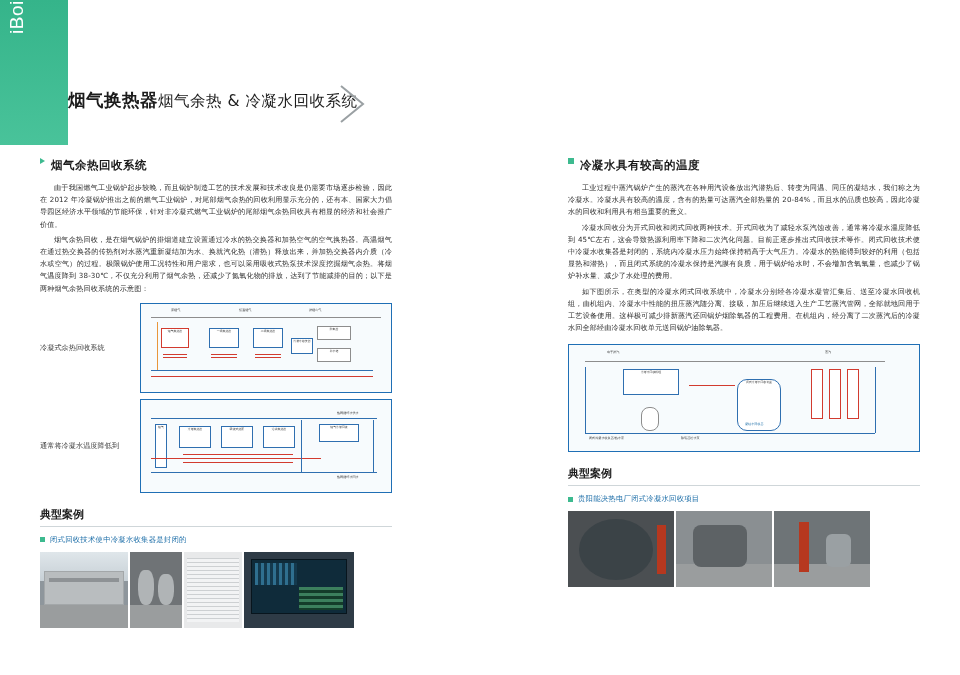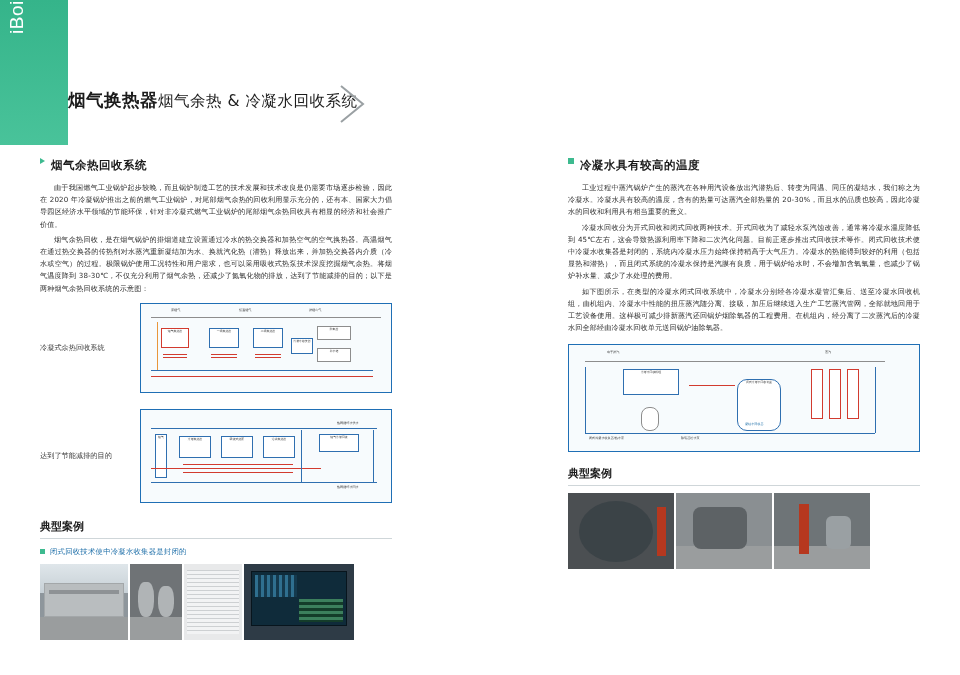--- a/index.html
+++ b/index.html
@@ -114,21 +114,21 @@
     letter-spacing: 0.15px;
   }
 
   
   .diagrams {
     margin-top: 8px;
   }
   .diag-row {
     display: flex;
     align-items: center;
-    margin-bottom: 16px;
+    margin-bottom: 6px;
     justify-content: flex-end;
   }
   .diag-label {
     width: 92px;
     font-size: 7.2px;
     color: #3a3a3a;
     padding-right: 8px;
     text-align: left;
     line-height: 1.4;
   }
@@ -250,21 +250,21 @@
       <polyline points="4,4 26,22 4,40" fill="none" stroke="#9aa0a3" stroke-width="2"></polyline>
     </svg>
   </div>
 
   <div class="col col-left">
     <div class="sec-title">
       <span class="arrow"></span>
       <span>烟气余热回收系统</span>
     </div>
 
-    <p class="para">由于我国燃气工业锅炉起步较晚，而且锅炉制造工艺的技术发展和技术改良是仍需要市场逐步检验，因此在 2020 年冷凝锅炉推出之前的燃气工业锅炉，对尾部烟气余热的回收利用显示充分的，还有本、国家大力倡导园区经济水平领域的节能环保，针对非冷凝式燃气工业锅炉的尾部烟气余热回收具有相显的经济和社会推广价值。</p>
+    <p class="para">由于我国燃气工业锅炉起步较晚，而且锅炉制造工艺的技术发展和技术改良是仍需要市场逐步检验，因此在 2012 年冷凝锅炉推出之前的燃气工业锅炉，对尾部烟气余热的回收利用显示充分的，还有本、国家大力倡导园区经济水平领域的节能环保，针对非冷凝式燃气工业锅炉的尾部烟气余热回收具有相显的经济和社会推广价值。</p>
     <p class="para">烟气余热回收，是在烟气锅炉的排烟道建立设置通过冷水的热交换器和加热空气的空气换热器。高温烟气在通过热交换器的传热剂对水蒸汽重新凝结加为水、换就汽化热（潜热）释放出来，并加热交换器内介质（冷水或空气）的过程。极限锅炉使用工况特性和用户需求，也可以采用吸收式热泵技术深度挖掘烟气余热。将烟气温度降到 38-30℃，不仅充分利用了烟气余热，还减少了氮氧化物的排放，达到了节能减排的目的；以下是两种烟气余热回收系统的示意图：</p>
 
     <div class="diagrams">
 
       <div class="diag-row">
         <div class="diag-label">冷凝式余热回收系统</div>
         <div class="diag-box">
 
           <div class="dg-txt" style="left:30px; top:5px;">原烟气</div>
           <div class="dg-txt" style="left:98px; top:5px;">低温烟气</div>
@@ -286,21 +286,21 @@
           <div class="dg-coil" style="left:114px; top:53px; width:26px;"></div>
 
           <div class="dg-line" style="left:10px; top:66px; width:222px; height:0.8px;"></div>
           <div class="dg-line red" style="left:10px; top:72px; width:222px; height:0.8px;"></div>
           <div class="dg-line orange" style="left:16px; top:18px; width:0.8px; height:48px;"></div>
           <div class="dg-box" style="left:150px; top:34px; width:22px; height:16px; border-color:#2f6fb0;">冷凝水收集器</div>
         </div>
       </div>
 
       <div class="diag-row">
-        <div class="diag-label">达到了节能减排的目的</div>
+        <div class="diag-label">通常将冷凝水温度降低到</div>
         <div class="diag-box tall">
           <div class="dg-box" style="left:14px; top:24px; width:12px; height:44px; border-color:#2f6fb0;">烟气</div>
           <div class="dg-box" style="left:38px; top:26px; width:32px; height:22px; border-color:#2f6fb0;">冷凝换热器</div>
           <div class="dg-box" style="left:80px; top:26px; width:32px; height:22px; border-color:#2f6fb0;">吸收式热泵</div>
           <div class="dg-box" style="left:122px; top:26px; width:32px; height:22px; border-color:#2f6fb0;">溶液换热器</div>
           <div class="dg-box" style="left:178px; top:24px; width:40px; height:18px; border-color:#2f6fb0;">烟气冷凝回收</div>
           <div class="dg-txt" style="left:196px; top:12px;">热网循环水供水</div>
           <div class="dg-txt" style="left:196px; top:76px;">热网循环水回水</div>
 
           <div class="dg-line" style="left:10px; top:18px; width:226px; height:0.8px;"></div>
@@ -339,21 +339,21 @@
       </div>
     </div>
   </div>
 
   <div class="col col-right">
     <div class="sec-title">
       <span class="sq"></span>
       <span>冷凝水具有较高的温度</span>
     </div>
 
-    <p class="para">工业过程中蒸汽锅炉产生的蒸汽在各种用汽设备放出汽潜热后、转变为同温、同压的凝结水，我们称之为冷凝水。冷凝水具有较高的温度，含有的热量可达蒸汽全部热量的 20-30%，而且水的品质也较高，因此冷凝水的回收和利用具有相当重要的意义。</p>
+    <p class="para">工业过程中蒸汽锅炉产生的蒸汽在各种用汽设备放出汽潜热后、转变为同温、同压的凝结水，我们称之为冷凝水。冷凝水具有较高的温度，含有的热量可达蒸汽全部热量的 20-84%，而且水的品质也较高，因此冷凝水的回收和利用具有相当重要的意义。</p>
     <p class="para">冷凝水回收分为开式回收和闭式回收两种技术。开式回收为了减轻水泵汽蚀改善，通常将冷凝水温度降低到 45℃左右，这会导致热源利用率下降和二次汽化问题。目前正逐步推出式回收技术等作。闭式回收技术使中冷凝水收集器是封闭的，系统内冷凝水压力始终保持稍高于大气压力。冷凝水的热能得到较好的利用（包括显热和潜热），而且闭式系统的冷凝水保持是汽膜有良质，用于锅炉给水时，不会增加含氧氧量，也减少了锅炉补水量、减少了水处理的费用。</p>
     <p class="para">如下图所示，在奥型的冷凝水闭式回收系统中，冷凝水分别经各冷凝水凝管汇集后、送至冷凝水回收机组，由机组内、冷凝水中性能的扭压蒸汽随分离、接吸，加压后继续送入生产工艺蒸汽管网，全部就地回用于工艺设备使用。这样极可减少排新蒸汽还回锅炉烟除氧器的工程费用。在机组内，经分离了二次蒸汽后的冷凝水回全部经由冷凝水回收单元送回锅炉油除氧器。</p>
 
     <div class="diag-box" style="height:106px; margin-top:10px;">
       <div class="dg-txt" style="left:38px; top:6px;">电子排汽</div>
       <div class="dg-txt" style="left:256px; top:6px;">蒸汽</div>
       <div class="dg-txt" style="left:112px; top:92px;">除氧器给水泵</div>
       <div class="dg-txt" style="left:20px; top:92px;">闭式冷凝水收集器/热水泵</div>
 
       <div class="dg-line grey" style="left:16px; top:16px; width:300px; height:0.8px;"></div>
@@ -364,20 +364,24 @@
       <div class="dg-box" style="left:278px; top:24px; width:12px; height:50px; border-color:#d23b2f;"></div>
       <div class="dg-box" style="left:72px; top:62px; width:18px; height:24px; border-color:#8d8d8d; border-radius:8px;"></div>
       <div class="dg-line" style="left:16px; top:22px; width:0.8px; height:66px;"></div>
       <div class="dg-line" style="left:16px; top:88px; width:290px; height:0.8px;"></div>
       <div class="dg-line" style="left:306px; top:22px; width:0.8px; height:66px;"></div>
       <div class="dg-line red" style="left:120px; top:40px; width:46px; height:0.8px;"></div>
       <div class="dg-txt" style="left:176px; top:78px; color:#1d6ea8;">凝结水回收器</div>
     </div>
 
     <div class="case-head">典型案例</div>
+    <div class="case-sub">
+      <span class="sq"></span>
+      <span>贵阳能决热电厂闭式冷凝水回收项目</span>
+    </div>
 
     <div class="photos">
       <div class="photo ph-r1">
         <div class="cyl" style="left:10%; top:10%; width:70%; height:80%; border-radius:50%; background:#3b4347;"></div>
         <div class="pipe" style="right:8%; top:18%; width:8%; height:64%;"></div>
       </div>
       <div class="photo ph-r2">
         <div class="grd"></div>
         <div class="tank" style="left:18%; top:18%; width:56%; height:56%; background:#5d6265; border-radius:8px;"></div>
       </div>

